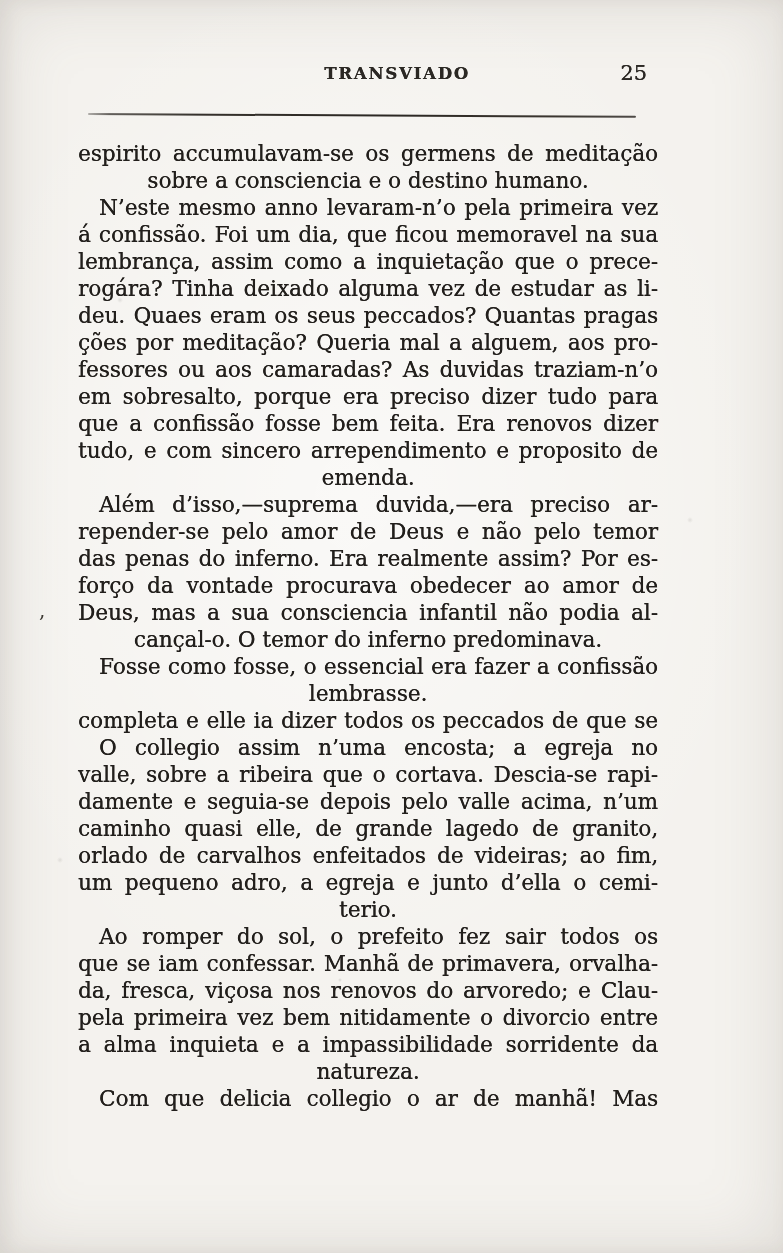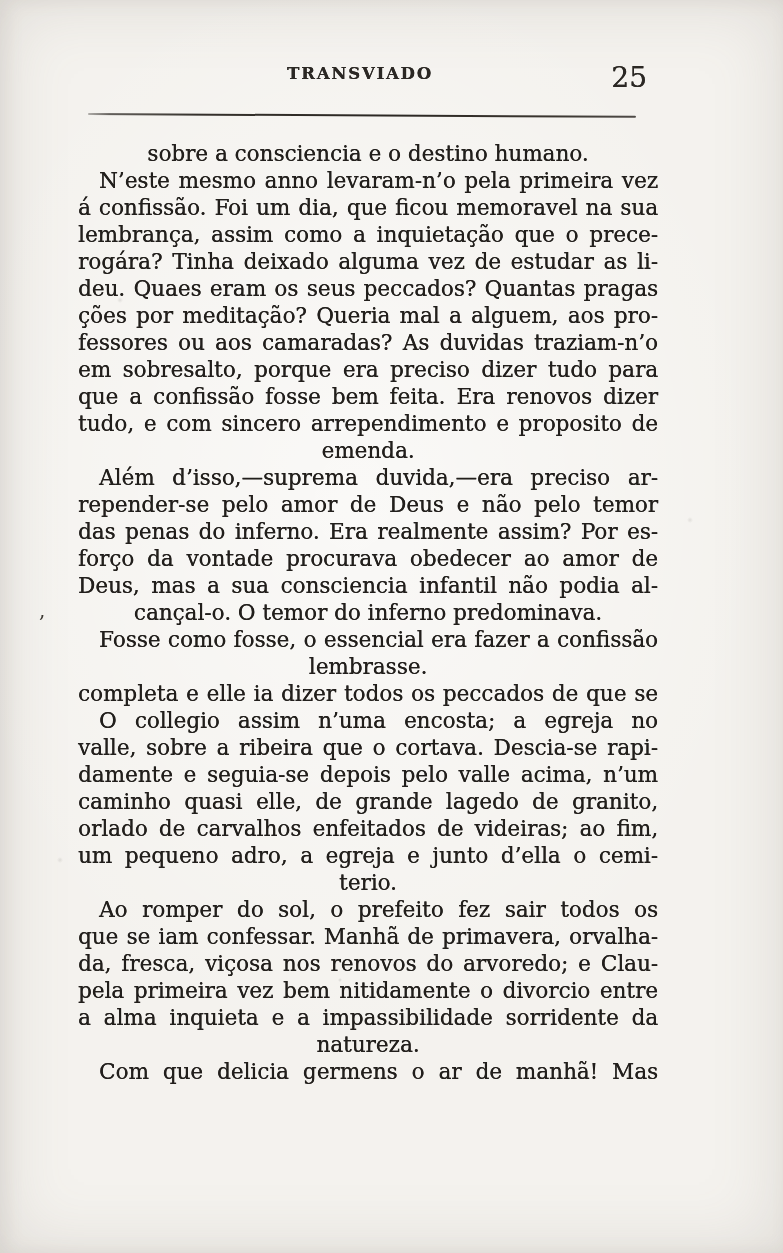--- a/index.html
+++ b/index.html
@@ -23,32 +23,32 @@
   }
   .page {
     position: absolute;
     inset: 0;
   }
   .running-title {
     position: absolute;
     left: 250px;
     top: 64px;
     width: 220px;
-    text-align: center;
+    text-align: right;
     font-size: 16.5px;
     font-weight: 700;
     letter-spacing: 1.8px;
     color: #2b2824;
     text-shadow: 0.2px 0 0 currentColor;
   }
   .page-number {
     position: absolute;
     right: 136px;
     top: 61px;
-    font-size: 28px;
+    font-size: 21px;
     color: #2b2824;
     text-shadow: 0.2px 0 0 currentColor;
   }
   .header-rule {
     position: absolute;
     left: 88px;
     top: 113px;
     width: 548px;
     height: 2px;
     border-radius: 2px;
@@ -92,20 +92,21 @@
 
 <div class="page">
   <div>
     <span class="running-title">TRANSVIADO</span>
     <span class="page-number">25</span>
   </div>
   <div class="header-rule"></div>
   <span class="margin-speck">,</span>
   <div class="text-block">
       <div class="paragraph">
+        <div class="line jl">espirito accumulavam-se os germens de meditação</div>
         <div class="line">sobre a consciencia e o destino humano.</div>
       </div>
       <div class="paragraph">
         <div class="line jl ind">N’este mesmo anno levaram-n’o pela primeira vez</div>
         <div class="line jl">á confissão. Foi um dia, que ficou memoravel na sua</div>
         <div class="line jl">lembrança, assim como a inquietação que o prece-</div>
         <div class="line jl">rogára? Tinha deixado alguma vez de estudar as li-</div>
         <div class="line jl">deu. Quaes eram os seus peccados? Quantas pragas</div>
         <div class="line jl">ções por meditação? Queria mal a alguem, aos pro-</div>
         <div class="line jl">fessores ou aos camaradas? As duvidas traziam-n’o</div>
@@ -138,16 +139,16 @@
       </div>
       <div class="paragraph">
         <div class="line jl ind">Ao romper do sol, o prefeito fez sair todos os</div>
         <div class="line jl">que se iam confessar. Manhã de primavera, orvalha-</div>
         <div class="line jl">da, fresca, viçosa nos renovos do arvoredo; e Clau-</div>
         <div class="line jl">pela primeira vez bem nitidamente o divorcio entre</div>
         <div class="line jl">a alma inquieta e a impassibilidade sorridente da</div>
         <div class="line">natureza.</div>
       </div>
       <div class="paragraph">
-        <div class="line jl ind">Com que delicia germens o ar de manhã! Mas</div>
+        <div class="line jl ind">Com que delicia collegio o ar de manhã! Mas</div>
       </div>
     </div>
 </div>
 
 </body></html>

